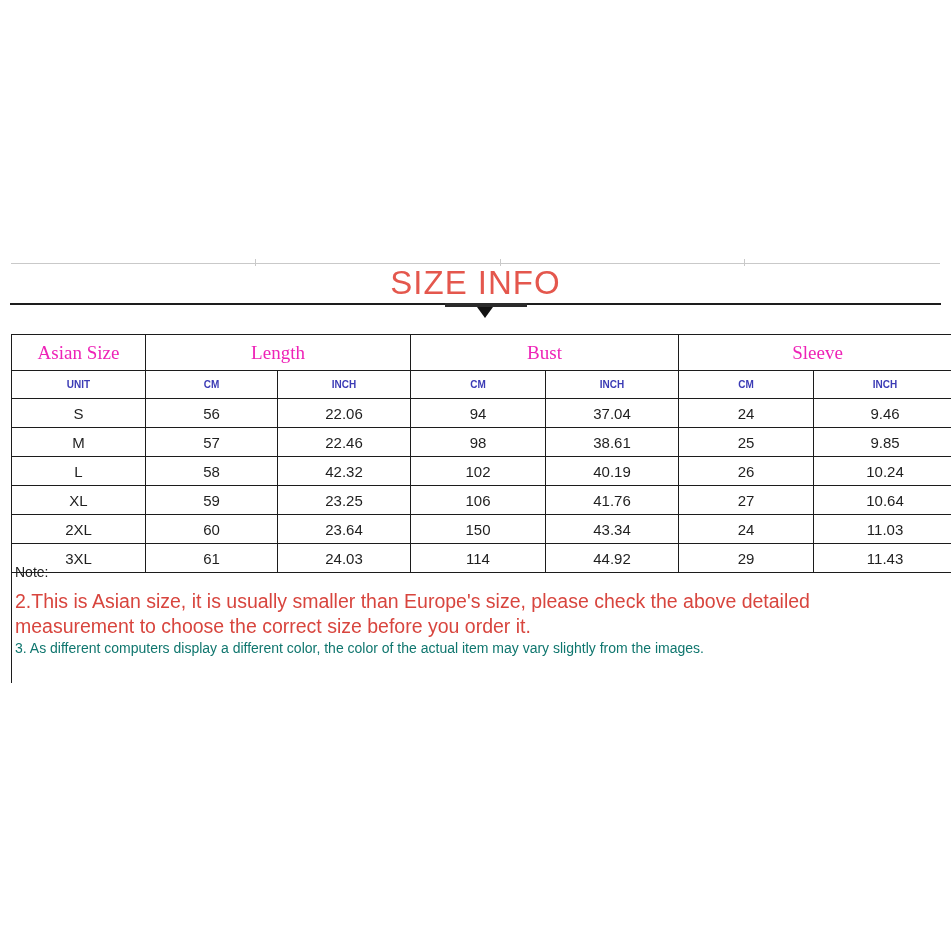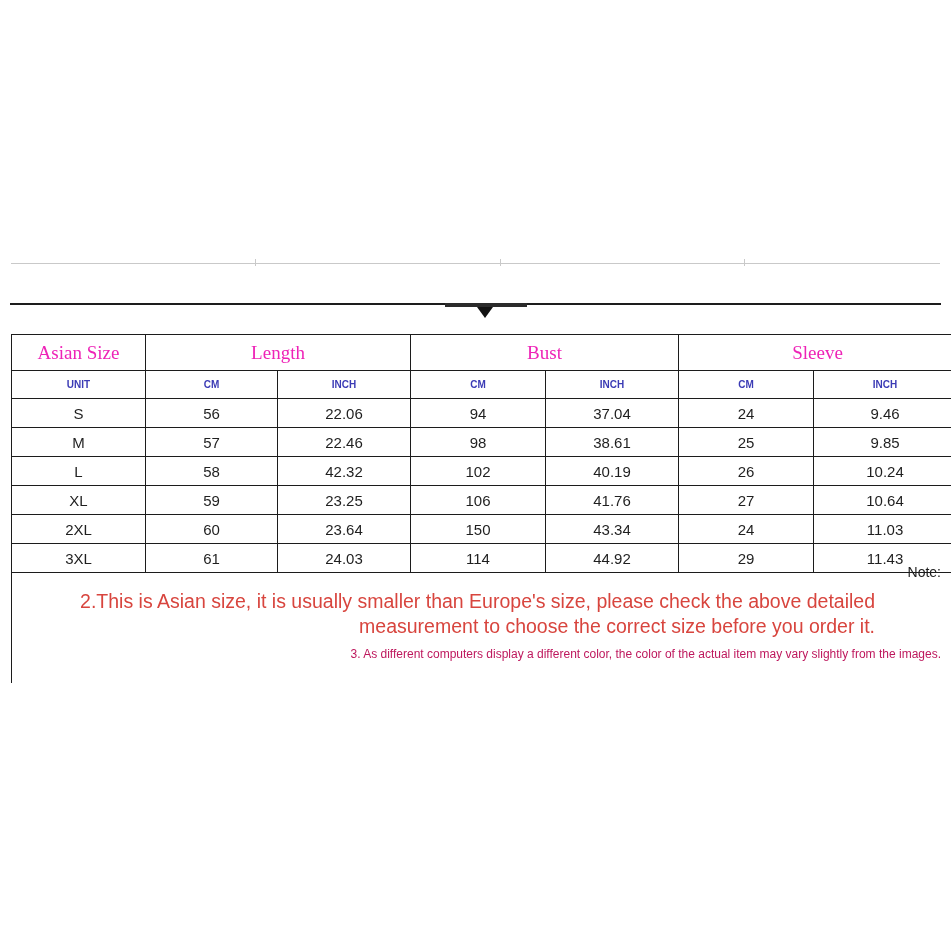--- a/index.html
+++ b/index.html
@@ -137,52 +137,52 @@
   
   #notes {
     position: absolute;
     left: 11px;
     top: 563px;
     width: 930px;
     border-left: 1px solid #1c1c1c;
     padding-left: 3px;
     box-sizing: border-box;
     min-height: 120px;
-    text-align: right;
   }
   .note-line {
     color: #1c1c1c;
     font-size: 14px;
     line-height: 19px;
     white-space: nowrap;
   }
   .note-highlight {
     color: #d8453e;
     font-size: 19.5px;
     line-height: 25px;
     margin-top: 7px;
     max-width: 860px;
   }
   .note-last {
-    color: #be185d;
-    font-size: 12px;
+    color: #0f766e;
+    font-size: 14px;
     line-height: 19px;
-    margin-top: 6px;
+    margin-top: 0;
     white-space: nowrap;
   }
 </style>
 </head>
 <body>
 
 <div id="title-block">
   <div class="hair-rule"></div>
   <div class="hair-tick t1"></div>
   <div class="hair-tick t2"></div>
   <div class="hair-tick t3"></div>
 
+  <div id="size-info-title">SIZE INFO</div>
 
   <div class="dark-rule"></div>
   <div class="dark-rule-thick"></div>
   <div class="down-triangle"></div>
 </div>
 
 <div id="size-table-wrap">
   <table class="size-table">
     <colgroup>
       <col class="c0">

